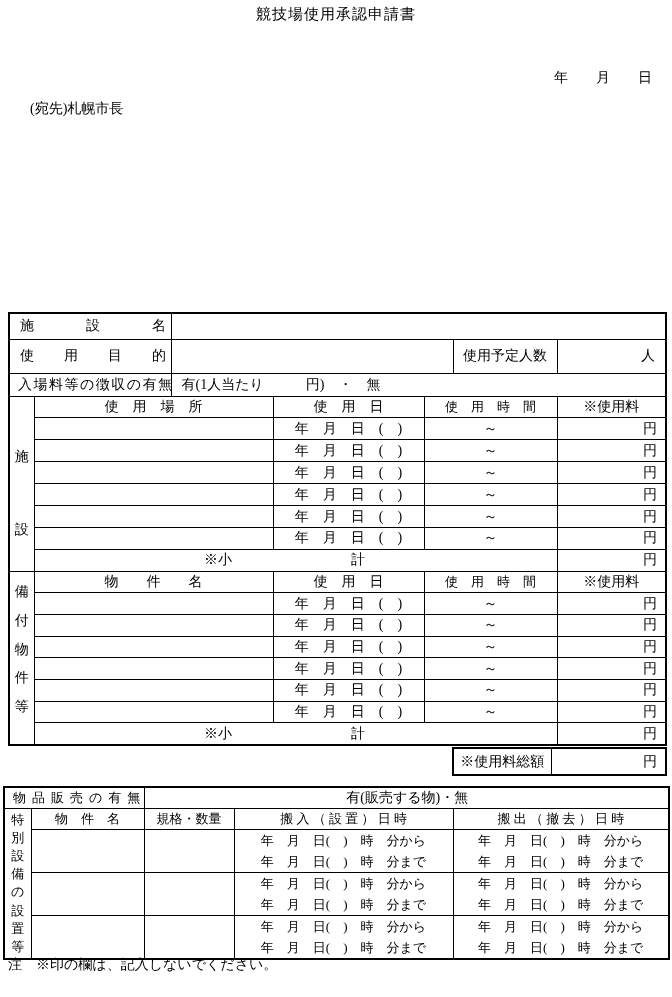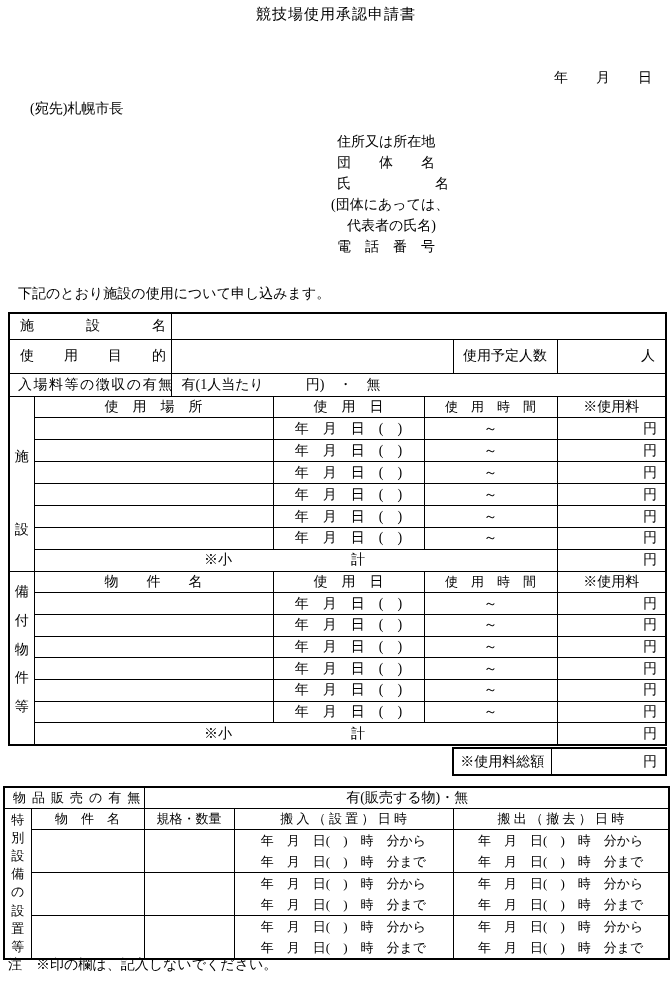--- a/index.html
+++ b/index.html
@@ -37,30 +37,21 @@
 </style>
 </head>
 <body>
 
 <div class="page">
 
   <div class="abs title">競技場使用承認申請書</div>
   <div class="abs dateline">年　　月　　日</div>
   <div class="abs addressee">(宛先)札幌市長</div>
 
-  <div class="abs applicant">
-    <div>住所又は所在地</div>
-    <div>団　　体　　名</div>
-    <div>氏　　　　　　名</div>
-    <div class="app-note1">(団体にあっては、</div>
-    <div class="app-note2">代表者の氏名)</div>
-    <div>電　話　番　号</div>
-  </div>
-
-  <div class="abs intro">下記のとおり施設の使用について申し込みます。</div>
+
 
   <table class="abs bx" style="top:312px;left:8px;width:657px;">
     <colgroup>
       <col style="width:25px">
         <col style="width:137px">
         <col style="width:102px">
       <col style="width:151px">
         <col style="width:29px">
         <col style="width:104px">
         <col style="width:109px">

